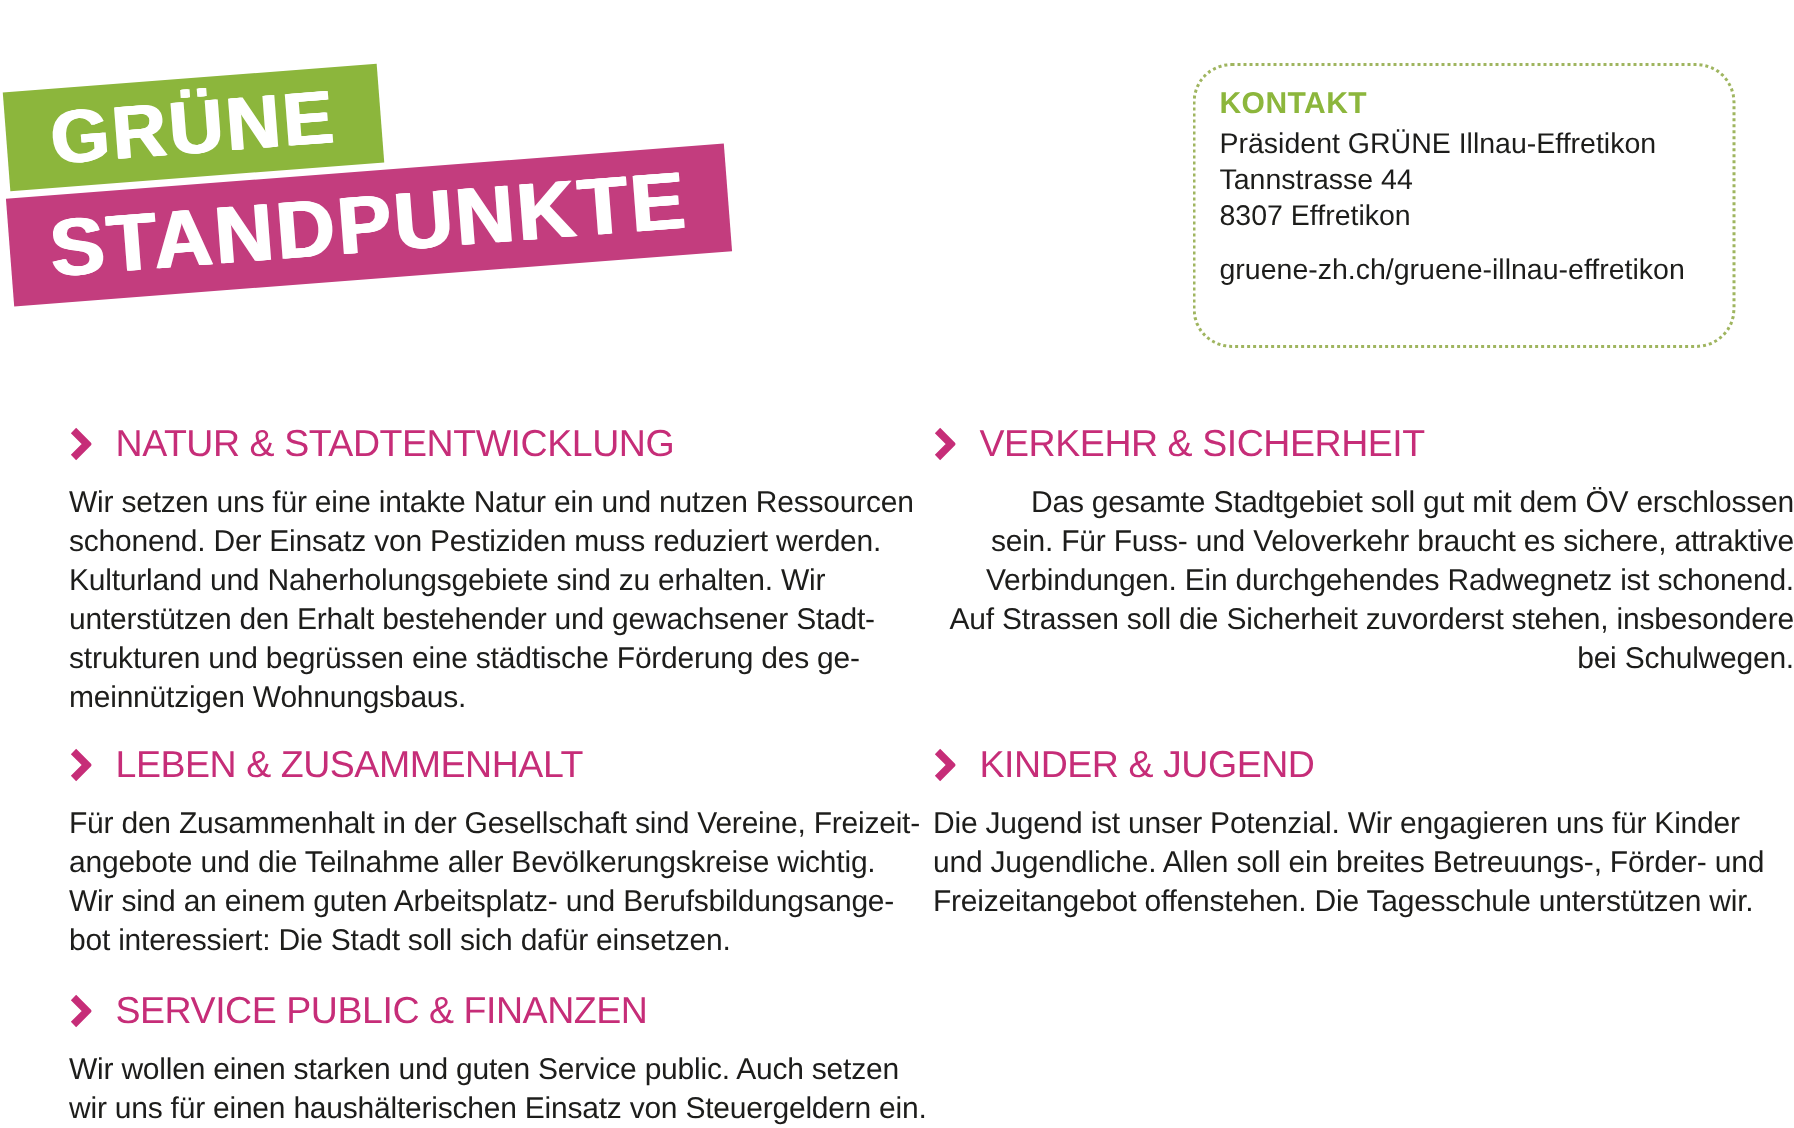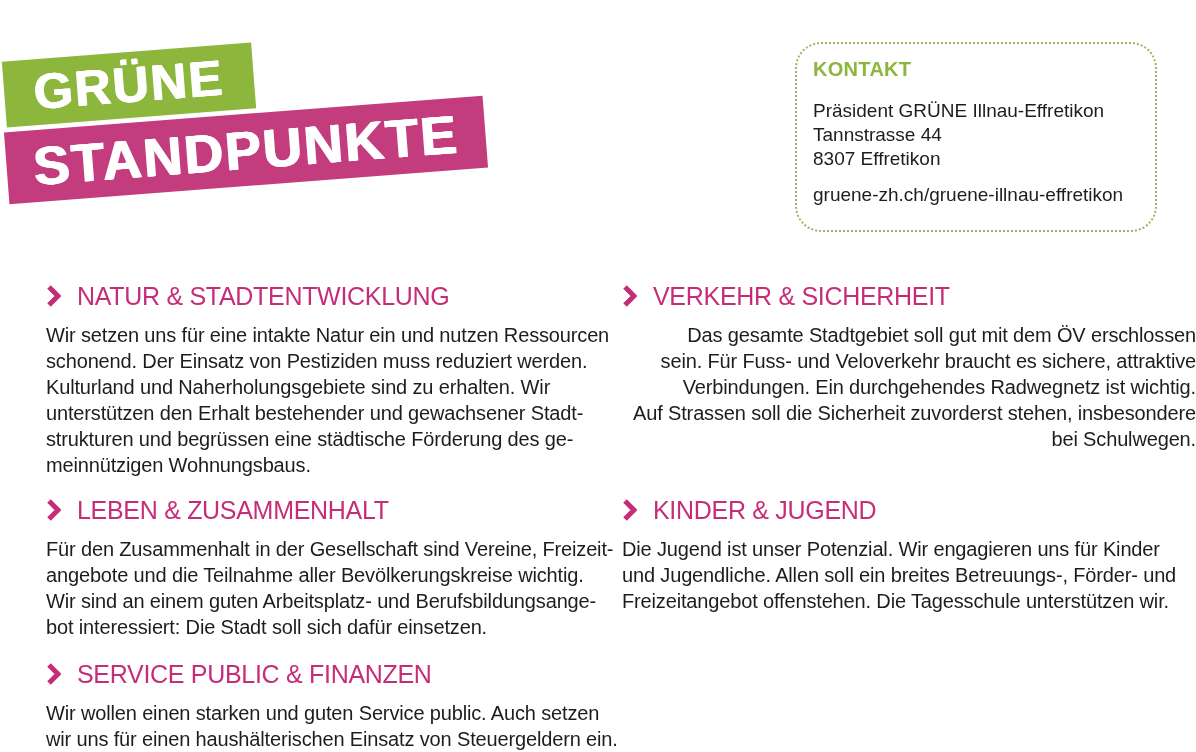--- a/index.html
+++ b/index.html
@@ -30,21 +30,21 @@
   .banner-magenta span { font-size:54px; letter-spacing:2px; }
 
   
   .contact {
     position:absolute; left:795px; top:42px; width:362px; height:190px;
     box-sizing:border-box; border:2px dotted var(--olive);
     border-radius:26px; padding:14px 8px 0 16px;
   }
   .contact-title {
     color:var(--green); font-weight:bold; font-size:20px;
-    letter-spacing:0.3px; margin-bottom:18px;
+    letter-spacing:0.3px; margin-bottom:4px;
   }
   .contact-line { font-size:19px; line-height:24px; white-space:nowrap; }
   .contact-site { font-size:19px; line-height:24px; margin-top:12px; white-space:nowrap; }
 
   
   .sec { position:absolute; }
   .sec-natur   { left:46px;  top:282px; width:590px; }
   .sec-leben   { left:46px;  top:496px; width:590px; }
   .sec-service { left:46px;  top:660px; width:600px; }
   .sec-verkehr { left:622px; top:282px; width:574px;text-align:right; }
@@ -134,21 +134,21 @@
     <h2 class="sec-title">
       <span class="chev">
         <svg width="15" height="22" viewBox="0 0 15 22">
             <path d="M3 2 L12 11 L3 20" fill="none" stroke="#c62d78" stroke-width="5"></path>
           </svg>
       </span>
       <span>VERKEHR &amp; SICHERHEIT</span>
     </h2>
     <p class="sec-body">Das gesamte Stadtgebiet soll gut mit dem ÖV erschlossen
 sein. Für Fuss- und Veloverkehr braucht es sichere, attraktive
-Verbindungen. Ein durchgehendes Radwegnetz ist wichtig.
+Verbindungen. Ein durchgehendes Radwegnetz ist schonend.
 Auf Strassen soll die Sicherheit zuvorderst stehen, insbesondere
 bei Schulwegen.</p>
   </section>
 
   <section class="sec sec-kinder">
     <h2 class="sec-title">
       <span class="chev">
         <svg width="15" height="22" viewBox="0 0 15 22">
             <path d="M3 2 L12 11 L3 20" fill="none" stroke="#c62d78" stroke-width="5"></path>
           </svg>

